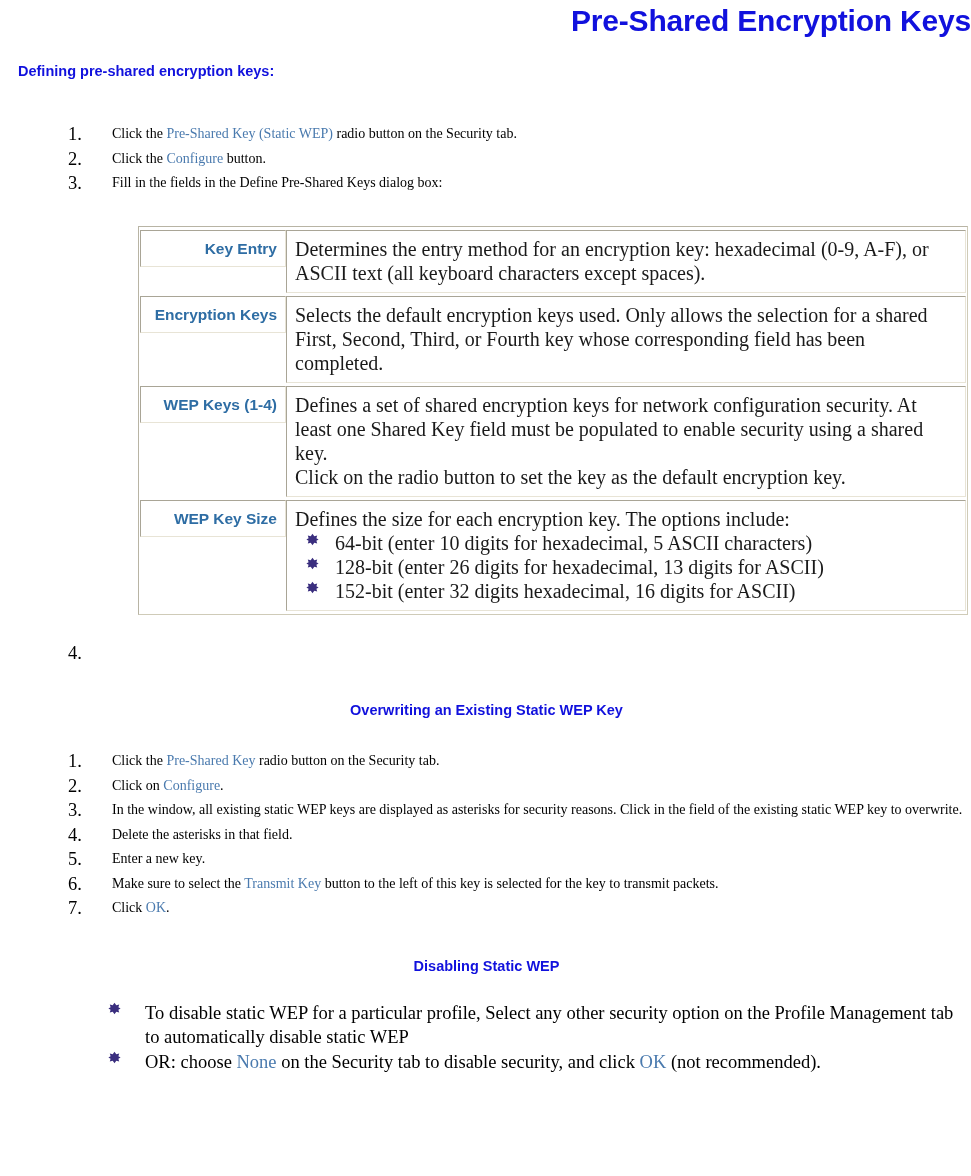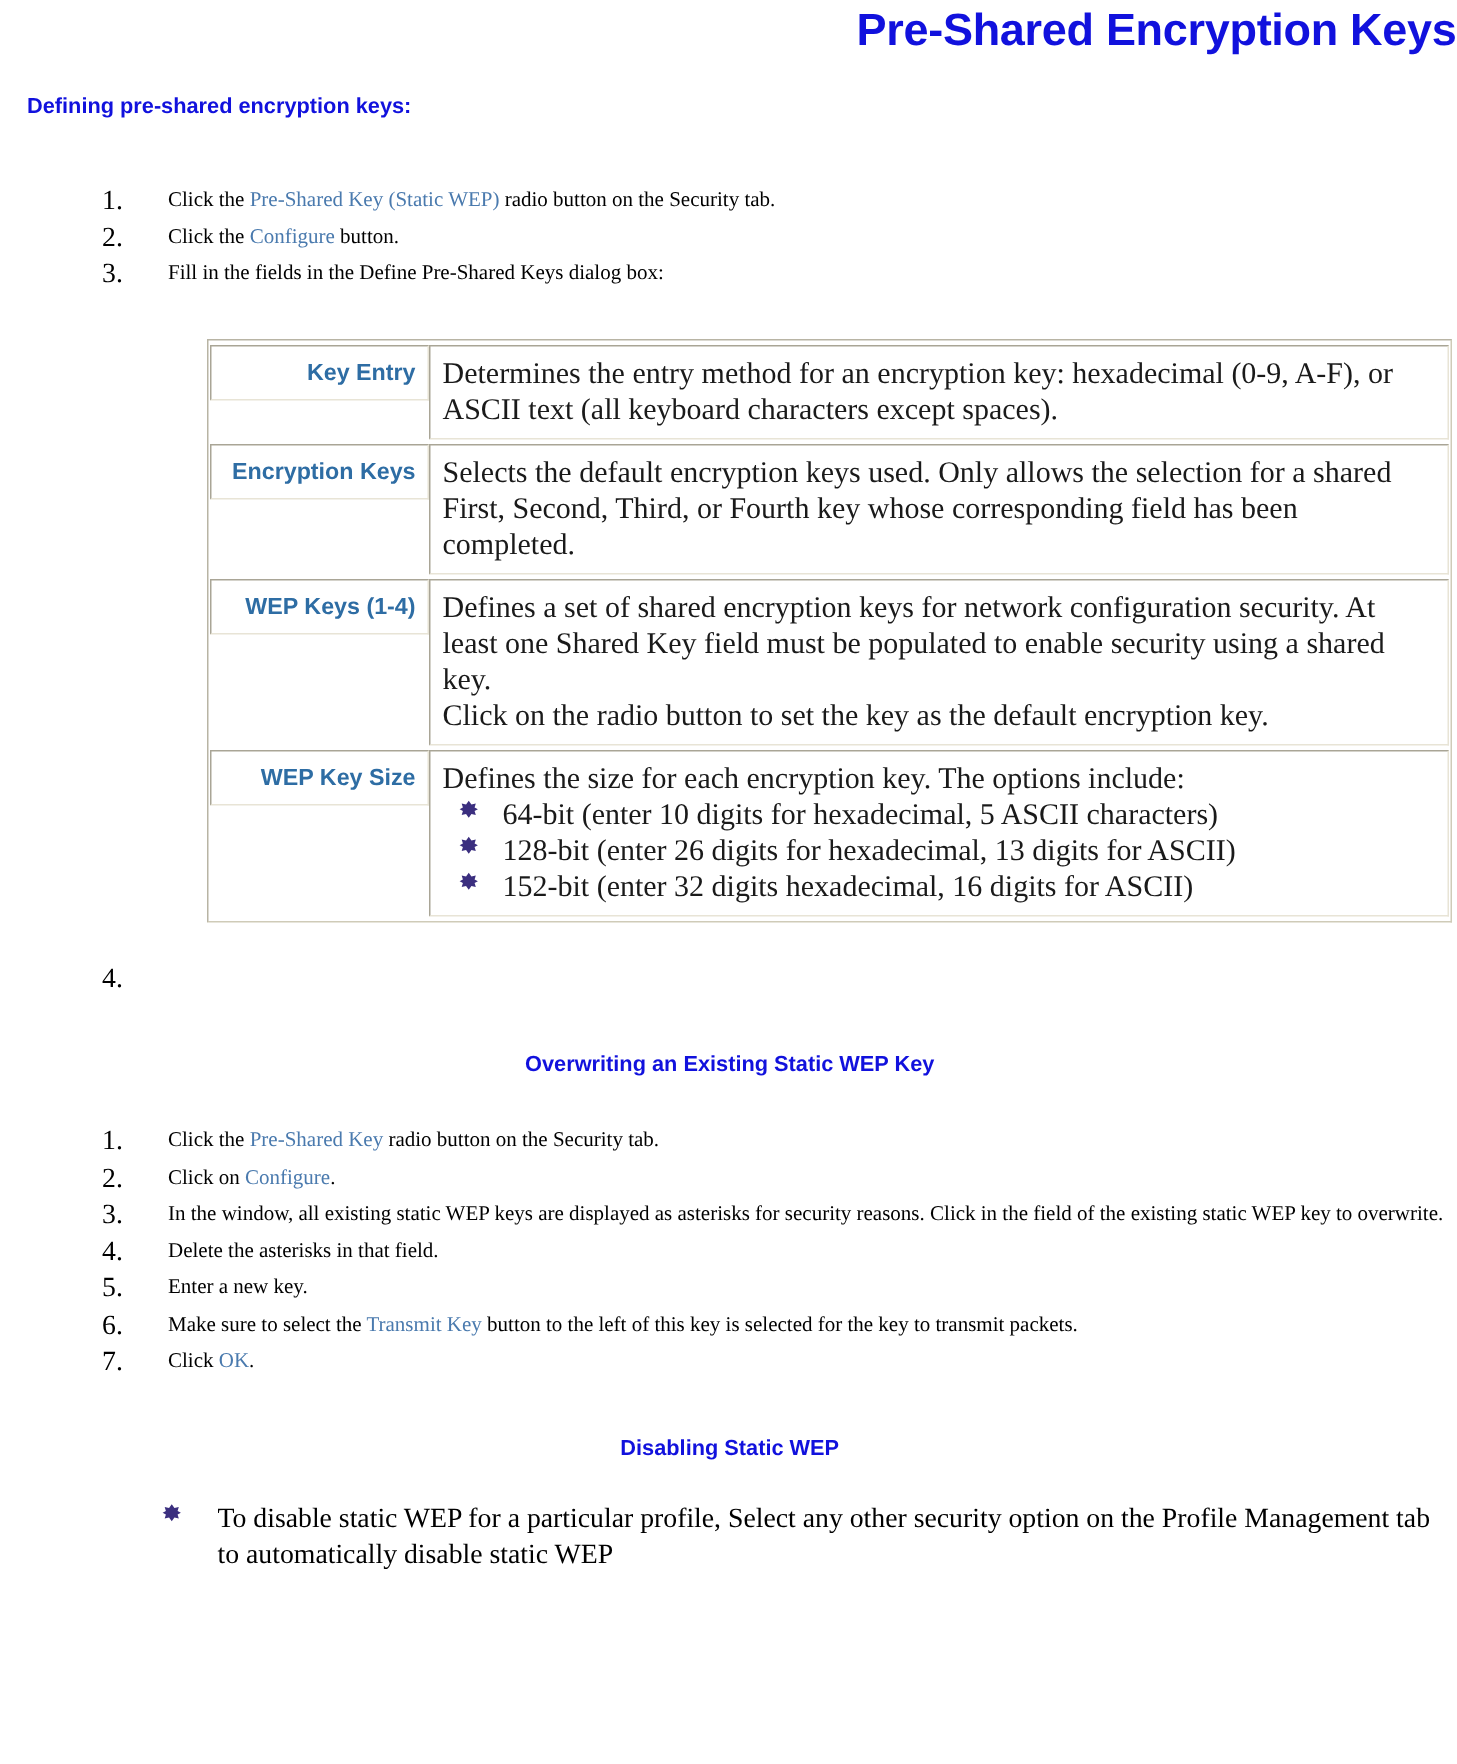--- a/index.html
+++ b/index.html
@@ -301,13 +301,18 @@
 <h3 class="section-heading">Disabling Static WEP</h3>
 
 <div class="gap-26"></div>
 
 <ul class="bullist">
     <li><span class="bullet">
         <svg width="13" height="13" viewBox="0 0 13 13" aria-hidden="true">
           <path d="M6.5 0.8 L8.3 3.3 L11.2 2.6 L10.4 5.3 L12.6 6.5 L10.4 7.7 L11.2 10.4 L8.3 9.7 L6.5 12.2 L4.7 9.7 L1.8 10.4 L2.6 7.7 L0.4 6.5 L2.6 5.3 L1.8 2.6 L4.7 3.3 Z" fill="#3b2f7f"></path>
         </svg>
       </span><span><span>To disable static WEP for a particular profile, Select any other security option on the Profile Management tab to automatically disable static WEP</span></span></li>
+    <li><span class="bullet">
+        <svg width="13" height="13" viewBox="0 0 13 13" aria-hidden="true">
+          <path d="M6.5 0.8 L8.3 3.3 L11.2 2.6 L10.4 5.3 L12.6 6.5 L10.4 7.7 L11.2 10.4 L8.3 9.7 L6.5 12.2 L4.7 9.7 L1.8 10.4 L2.6 7.7 L0.4 6.5 L2.6 5.3 L1.8 2.6 L4.7 3.3 Z" fill="#3b2f7f"></path>
+        </svg>
+      </span><span><span>OR: choose </span><span class="xref">None</span><span> on the Security tab to disable security, and click </span><span class="xref">OK</span><span> (not recommended).</span></span></li>
   </ul>
 
 </body></html>

